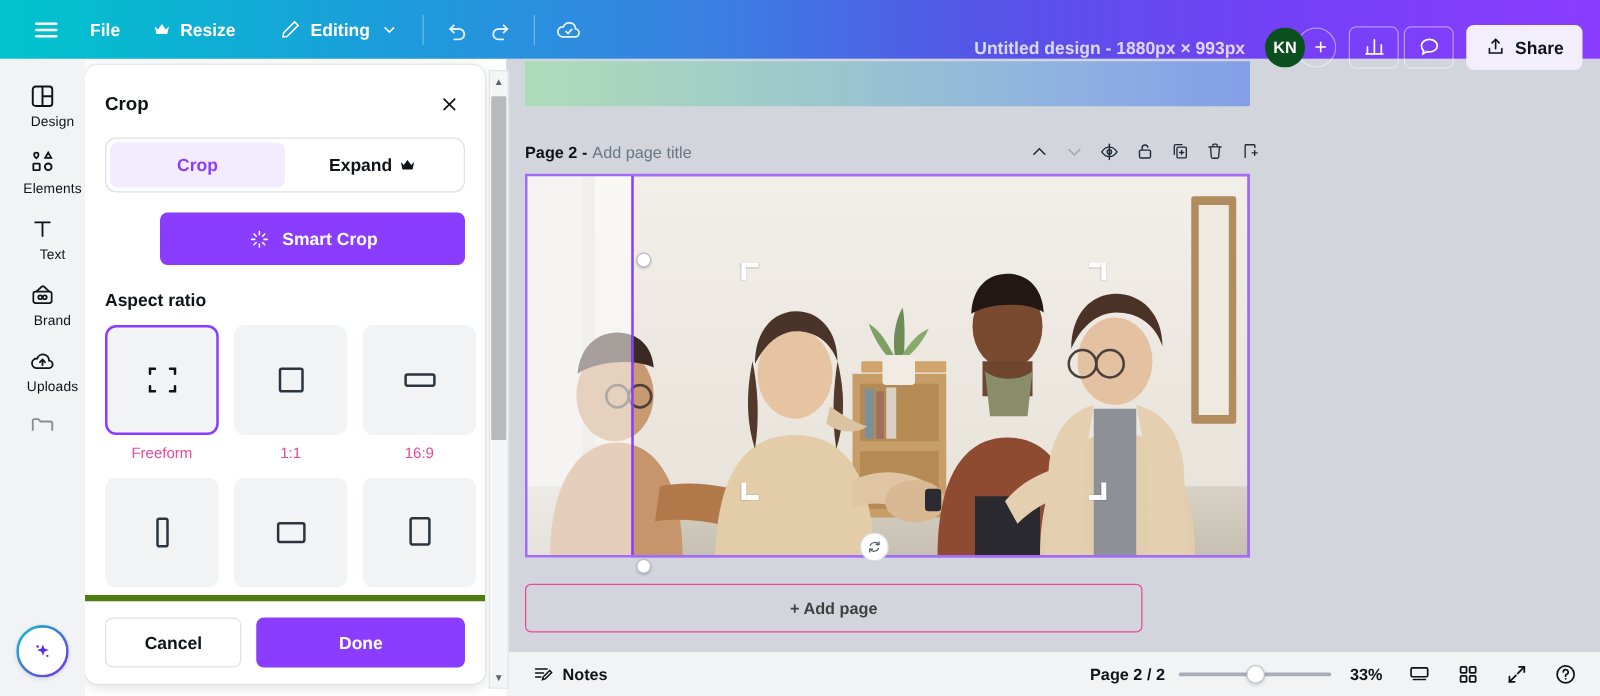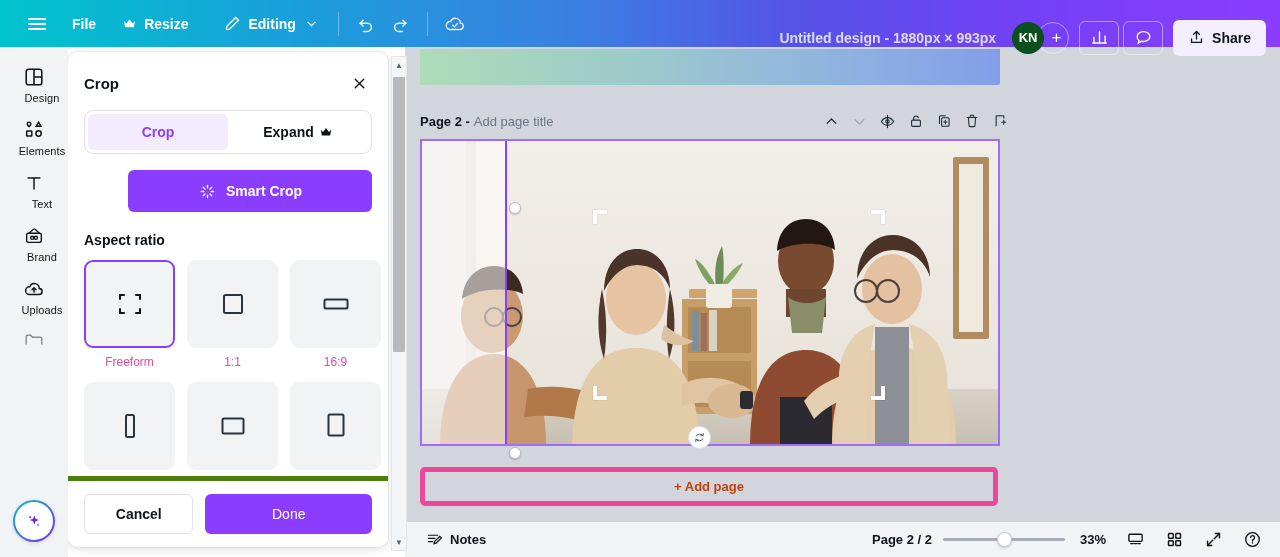--- a/index.html
+++ b/index.html
@@ -125,21 +125,21 @@
     border-top: 5px solid #4d7c0f; padding: 13px 16px; display: flex; gap: 12px;
     background: #fff;
   }
   .btn-cancel {
     flex: 1; height: 40px; border-radius: 6px; border: 1px solid #dfe1e5;
     background: #fff; font-size: 14px; font-weight: bold; color: #0e1318;
     display:flex; align-items:center; justify-content:center; cursor: pointer;
   }
   .btn-done {
     flex: 1.55; height: 40px; border-radius: 6px; background: #8b3dff; color: #fff;
-    font-size: 14px; font-weight: normal; display:flex; align-items:center;
+    font-size: 14px; font-weight: bold; display:flex; align-items:center;
     justify-content:center; cursor: pointer;
   }
 
   
   .panel-sb {
     position: absolute; left: 391px; top: 56px; width: 16px; height: 495px;
     background: #f4f5f6; border: 1px solid #e3e5e8; z-index: 31;
     display: flex; flex-direction: column; align-items: center;
   }
   .sb-arrow { width: 16px; height: 16px; display:flex; align-items:center;
@@ -193,24 +193,24 @@
   }
   .h-corner { position: absolute; width: 14px; height: 14px; }
   .h-corner i { position:absolute; background:#fff; display:block; box-shadow: 0 0 1px rgba(0,0,0,.35);}
   .rotate-btn {
     position: absolute; left: 688px; top: 426px; width: 23px; height: 23px;
     border-radius: 50%; background: #fff; border: 1px solid #dcdfe3;
     display:flex; align-items:center; justify-content:center; cursor:pointer;
     z-index: 10; color:#4b5560;
   }
   .add-page {
-    position: absolute; left: 420px; top: 467px; width: 578px; height: 39px;
-    border: 5px solid #ec4899; border-radius: 5px; background: #d2d5dc;
+    position: absolute; left: 420px; top: 467px; width: 494px; height: 39px;
+    border: 1px solid #ec4899; border-radius: 5px; background: #d2d5dc;
     display: flex; align-items: center; justify-content: center; cursor: pointer;
-    font-size: 13px; font-weight: bold; color: #c2410c; z-index: 12;
+    font-size: 13px; font-weight: bold; color: #404040; z-index: 12;
   }
 
   
   .bottombar {
     position: absolute; left: 405px; bottom: 0; width: 875px; height: 35px;
     background: #f2f3f5; display: flex; align-items: center; padding: 0 14px;
     z-index: 20;
   }
   .notes { display:flex; align-items:center; gap:7px; font-size: 13px; font-weight: bold;
     color:#0e1318; cursor: pointer; padding: 5px 7px; border-radius: 5px;}

